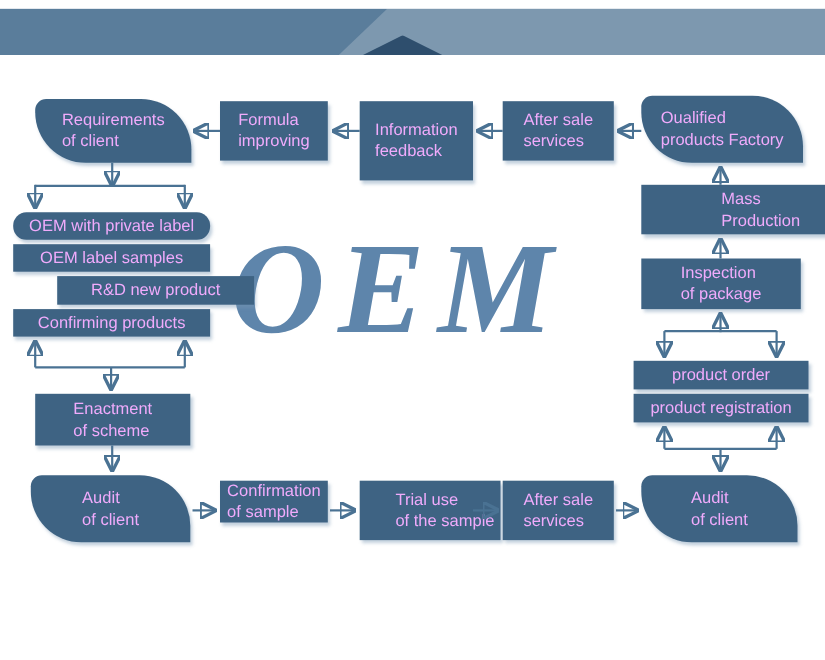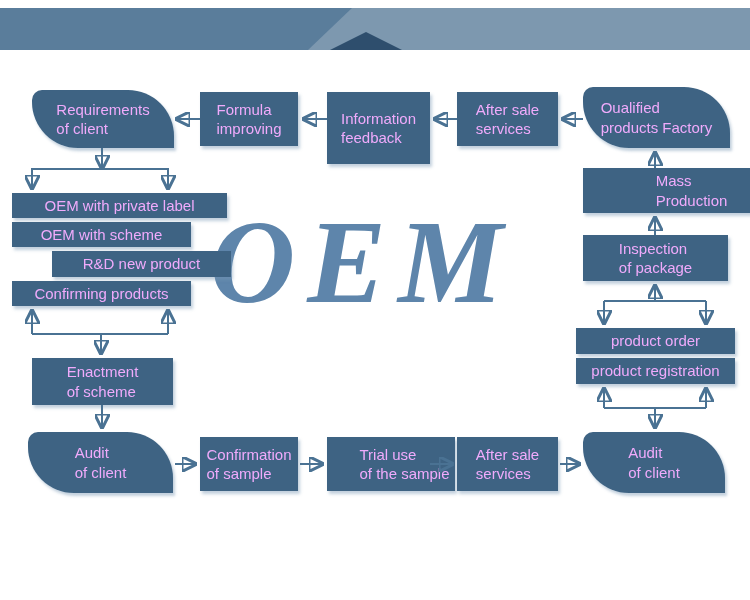--- a/index.html
+++ b/index.html
@@ -48,31 +48,31 @@
 of client</div>
   <div class="box" style="left:200px;top:92px;width:98px;height:54px;">Formula
 improving</div>
   <div class="box" style="left:327px;top:92px;width:103px;height:72px;">Information
 feedback</div>
   <div class="box" style="left:457px;top:92px;width:101px;height:54px;">After sale
 services</div>
   <div class="box leaf" style="left:583px;top:87px;width:147px;height:61px;">Oualified
 products Factory</div>
 
-  <div class="box small" style="left:12px;top:193px;width:215px;height:25px;">OEM with private label</div>
-  <div class="box small" style="left:12px;top:222px;width:179px;height:25px;">OEM with scheme</div>
+  <div class="box small" style="left:12px;top:193px;width:179px;height:25px;border-radius:12px;">OEM with private label</div>
+  <div class="box small" style="left:12px;top:222px;width:179px;height:25px;">OEM label samples</div>
   <div class="box small" style="left:12px;top:251px;width:179px;height:26px;margin-left:40px;">R&amp;D new product</div>
   <div class="box small" style="left:12px;top:281px;width:179px;height:25px;">Confirming products</div>
 
   <div class="box" style="left:32px;top:358px;width:141px;height:47px;">Enactment
 of scheme</div>
   <div class="box leaf" style="left:28px;top:432px;width:145px;height:61px;">Audit
 of client</div>
 
-  <div class="box" style="left:200px;top:437px;width:98px;height:54px;">Confirmation
+  <div class="box" style="left:200px;top:437px;width:98px;height:38px;">Confirmation
 of sample</div>
   <div class="box" style="left:327px;top:437px;width:101px;height:54px;padding-left:27px;">Trial use
 of the sample</div>
   <div class="box" style="left:457px;top:437px;width:101px;height:54px;">After sale
 services</div>
   <div class="box leaf" style="left:583px;top:432px;width:142px;height:61px;">Audit
 of client</div>
 
   <div class="box" style="left:583px;top:168px;width:145px;height:45px;padding-left:36px;">Mass
 Production</div>

